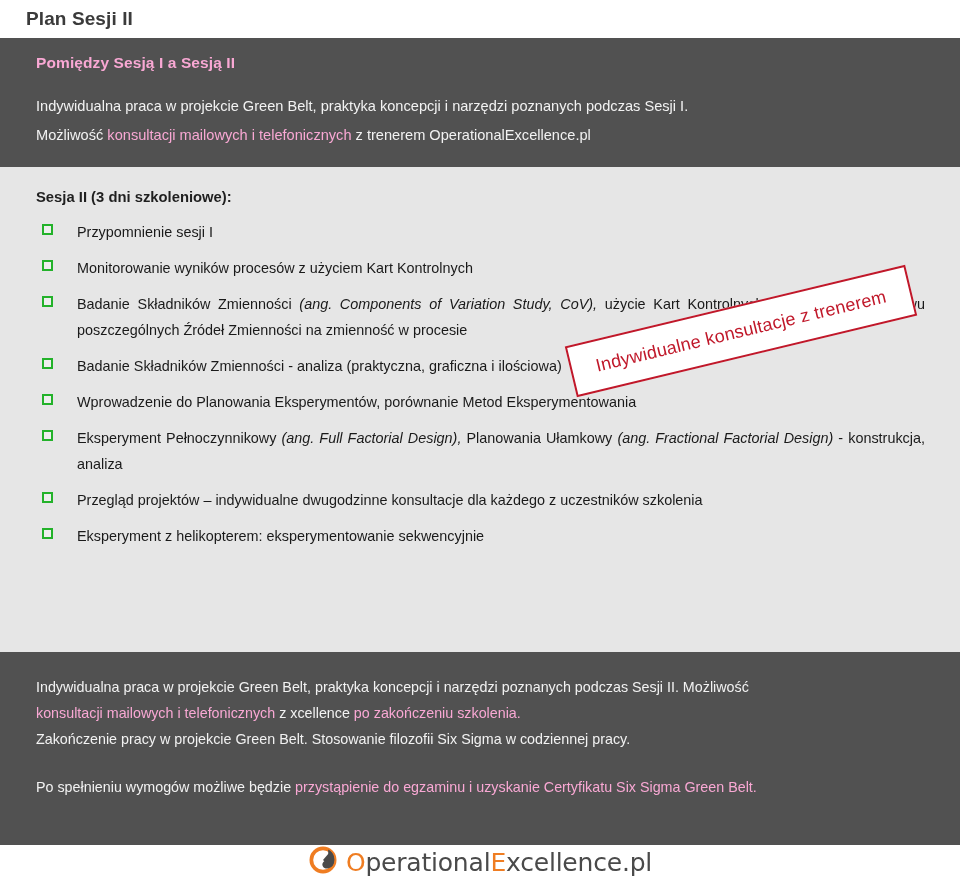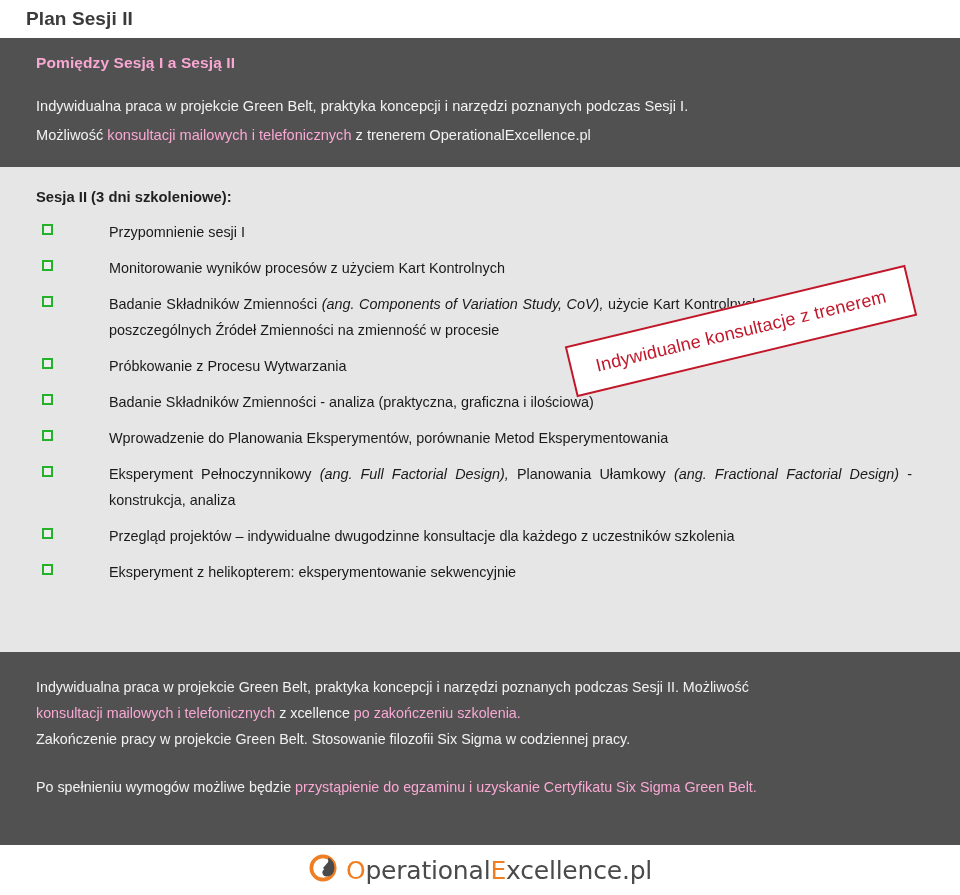--- a/index.html
+++ b/index.html
@@ -55,41 +55,40 @@
     font-weight: 300;
   }
   .red {
     color: #f9a8d4;
   }
 
   
   .main-body {
     background: #e6e6e6;
     box-sizing: border-box;
-    padding: 22px 48px 0 36px;
+    padding: 22px 35px 0 36px;
     height: 485px;
     position: relative;
   }
   .section-heading {
     font-size: 14.8px;
     font-weight: bold;
     color: #1f1f1f;
     margin: 0 0 14px 0;
   }
 
   ul.bullets {
     list-style: none;
     margin: 0;
     padding: 0;
   }
   ul.bullets > li {
     display: flex;
     align-items: flex-start;
     margin-bottom: 10px;
-    gap: 32px;
   }
   .bullet-box {
     flex: 0 0 auto;
     width: 11px;
     height: 11px;
     margin: 5px 24px 0 6px;
     position: relative;
   }
   .bullet-box i {
     position: absolute;
@@ -153,21 +152,21 @@
     color: #f2f2f2;
     font-weight: 300;
   }
   .footer-gap { height: 22px; }
 
   
   .logo-strip {
     height: 50px;
     background: #ffffff;
     display: flex;
-    align-items: center;
+    align-items: flex-start;
     justify-content: center;
   }
   .logo {
     display: flex;
     align-items: center;
     gap: 8px;
   }
   .logo-mark { flex: 0 0 auto; }
   .logo-text {
     font-size: 25px;
@@ -212,27 +211,20 @@
           <i class="face"></i>
         </span>
         <span class="bullet-text"><span>Monitorowanie wyników procesów z użyciem Kart Kontrolnych</span></span>
       </li>
       <li>
         <span class="bullet-box">
           <i class="shadow"></i>
           <i class="face"></i>
         </span>
         <span class="bullet-text"><span>Badanie Składników Zmienności </span><em>(ang. Components of Variation Study, CoV),</em><span> użycie Kart Kontrolnych do szacowania wpływu poszczególnych Źródeł Zmienności na zmienność w procesie</span></span>
-      </li>
-      <li>
-        <span class="bullet-box">
-          <i class="shadow"></i>
-          <i class="face"></i>
-        </span>
-        <span class="bullet-text"><span>Próbkowanie z Procesu Wytwarzania</span></span>
       </li>
       <li>
         <span class="bullet-box">
           <i class="shadow"></i>
           <i class="face"></i>
         </span>
         <span class="bullet-text"><span>Badanie Składników Zmienności  -  analiza (praktyczna, graficzna i ilościowa)</span></span>
       </li>
       <li>
         <span class="bullet-box">

